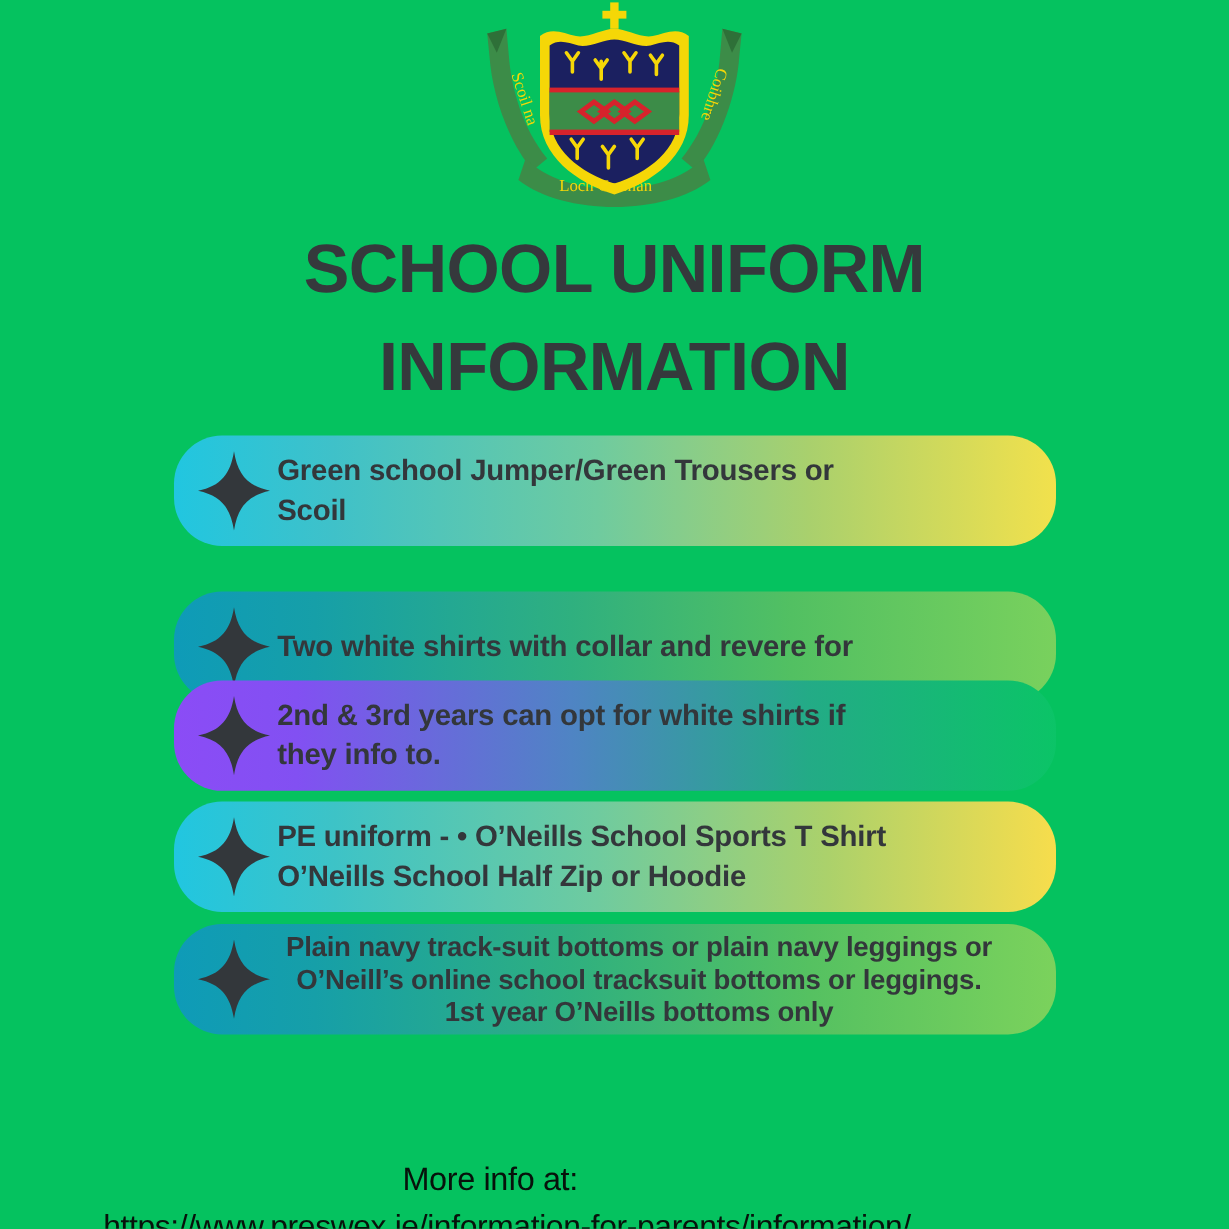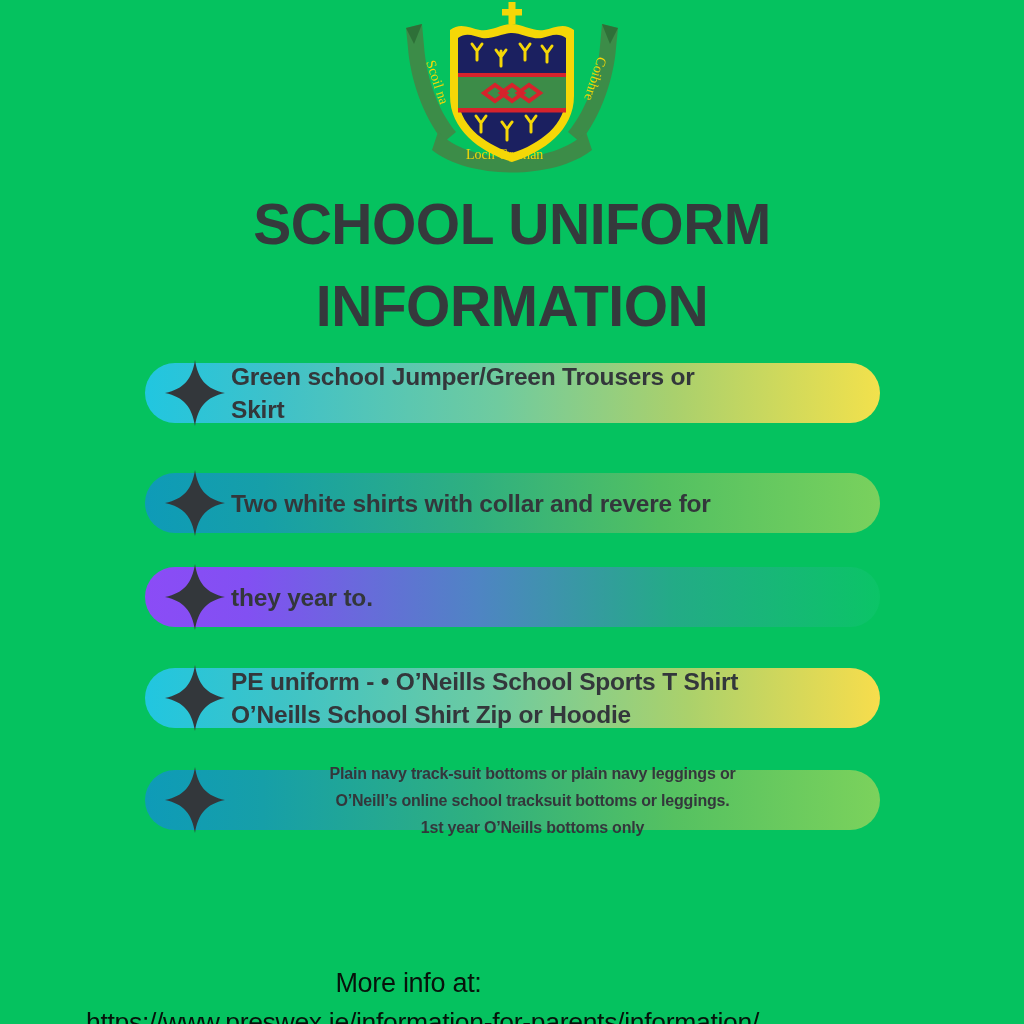--- a/index.html
+++ b/index.html
@@ -50,21 +50,21 @@
     font-size: 57px;
     letter-spacing: -0.5px;
     line-height: 82px;
     white-space: nowrap;
   }
 
   
   .pill {
     position: absolute;
     left: 145px;
-    height: 60px;
+    height: 92px;
     width: 735px;
     border-radius: 40px;
     display: flex;
     align-items: center;
     box-sizing: border-box;
   }
   .pill-icon {
     flex: 0 0 auto;
     width: 72px;
     margin-left: 14px;
@@ -77,28 +77,28 @@
     color: #33373B;
     font-family: "Liberation Sans", sans-serif;
     font-weight: bold;
     font-size: 24.5px;
     line-height: 33px;
     padding-right: 30px;
     letter-spacing: -0.2px;
   }
   .pill-text.center {
     text-align: center;
-    font-size: 16px;
+    font-size: 23px;
     line-height: 27px;
     padding-right: 46px;
   }
 
   .pill-1 { top: 363px;
     background: linear-gradient(90deg, #21C6E0 0%, #3FC1C9 18%, #6FCB9F 48%, #A9D06D 72%, #F2E14C 100%); }
-  .pill-2 { top: 473px;
+  .pill-2 { top: 493px;
     background: linear-gradient(90deg, #0E9BB8 0%, #169FA8 16%, #2FB07F 45%, #52C062 70%, #79D15D 100%); }
   .pill-3 { top: 567px;
     background: linear-gradient(90deg, #8B4CF6 0%, #8250F2 14%, #4F84C4 45%, #23AB86 72%, #0BC467 100%); }
   .pill-4 { top: 668px;
     background: linear-gradient(90deg, #21C6E0 0%, #3DC3C7 18%, #6FCB9F 48%, #ABD16B 74%, #F7DD4C 100%); justify-content: space-between; }
   .pill-5 { top: 770px;
     background: linear-gradient(90deg, #0E9BB8 0%, #169FA8 16%, #2FB07F 45%, #55C161 72%, #7BD25C 100%); }
 
   .sparkle { display: block; }
 
@@ -178,21 +178,21 @@
   </div>
 
   <div class="pill pill-1">
     <div class="pill-icon">
       <svg class="sparkle" width="62" height="68" viewBox="0 0 62 68">
           <path d="M31 1 C34 20 42 30 61 34 C42 38 34 48 31 67 C28 48 20 38 1 34 C20 30 28 20 31 1 Z" fill="#33373B"></path>
         </svg>
     </div>
     <div class="pill-text">
       <div>Green school Jumper/Green Trousers or</div>
-      <div>Skirt</div>
+      <div>Scoil</div>
     </div>
   </div>
 
   <div class="pill pill-2">
     <div class="pill-icon">
       <svg class="sparkle" width="62" height="68" viewBox="0 0 62 68">
           <path d="M31 1 C34 20 42 30 61 34 C42 38 34 48 31 67 C28 48 20 38 1 34 C20 30 28 20 31 1 Z" fill="#33373B"></path>
         </svg>
     </div>
     <div class="pill-text">
@@ -200,33 +200,34 @@
     </div>
   </div>
 
   <div class="pill pill-3">
     <div class="pill-icon">
       <svg class="sparkle" width="62" height="68" viewBox="0 0 62 68">
           <path d="M31 1 C34 20 42 30 61 34 C42 38 34 48 31 67 C28 48 20 38 1 34 C20 30 28 20 31 1 Z" fill="#33373B"></path>
         </svg>
     </div>
     <div class="pill-text">
-      <div>they year to.</div>
+      <div> 2nd &amp; 3rd years can opt for white shirts if</div>
+      <div>they info to.</div>
     </div>
   </div>
 
   <div class="pill pill-4">
     <div class="pill-icon">
       <svg class="sparkle" width="62" height="68" viewBox="0 0 62 68">
           <path d="M31 1 C34 20 42 30 61 34 C42 38 34 48 31 67 C28 48 20 38 1 34 C20 30 28 20 31 1 Z" fill="#33373B"></path>
         </svg>
     </div>
     <div class="pill-text">
       <div>PE uniform - • O’Neills School Sports T Shirt</div>
-      <div>O’Neills School Shirt Zip or Hoodie</div>
+      <div>O’Neills School Half Zip or Hoodie</div>
     </div>
   </div>
 
   <div class="pill pill-5">
     <div class="pill-icon">
       <svg class="sparkle" width="62" height="68" viewBox="0 0 62 68">
           <path d="M31 1 C34 20 42 30 61 34 C42 38 34 48 31 67 C28 48 20 38 1 34 C20 30 28 20 31 1 Z" fill="#33373B"></path>
         </svg>
     </div>
     <div class="pill-text center">

